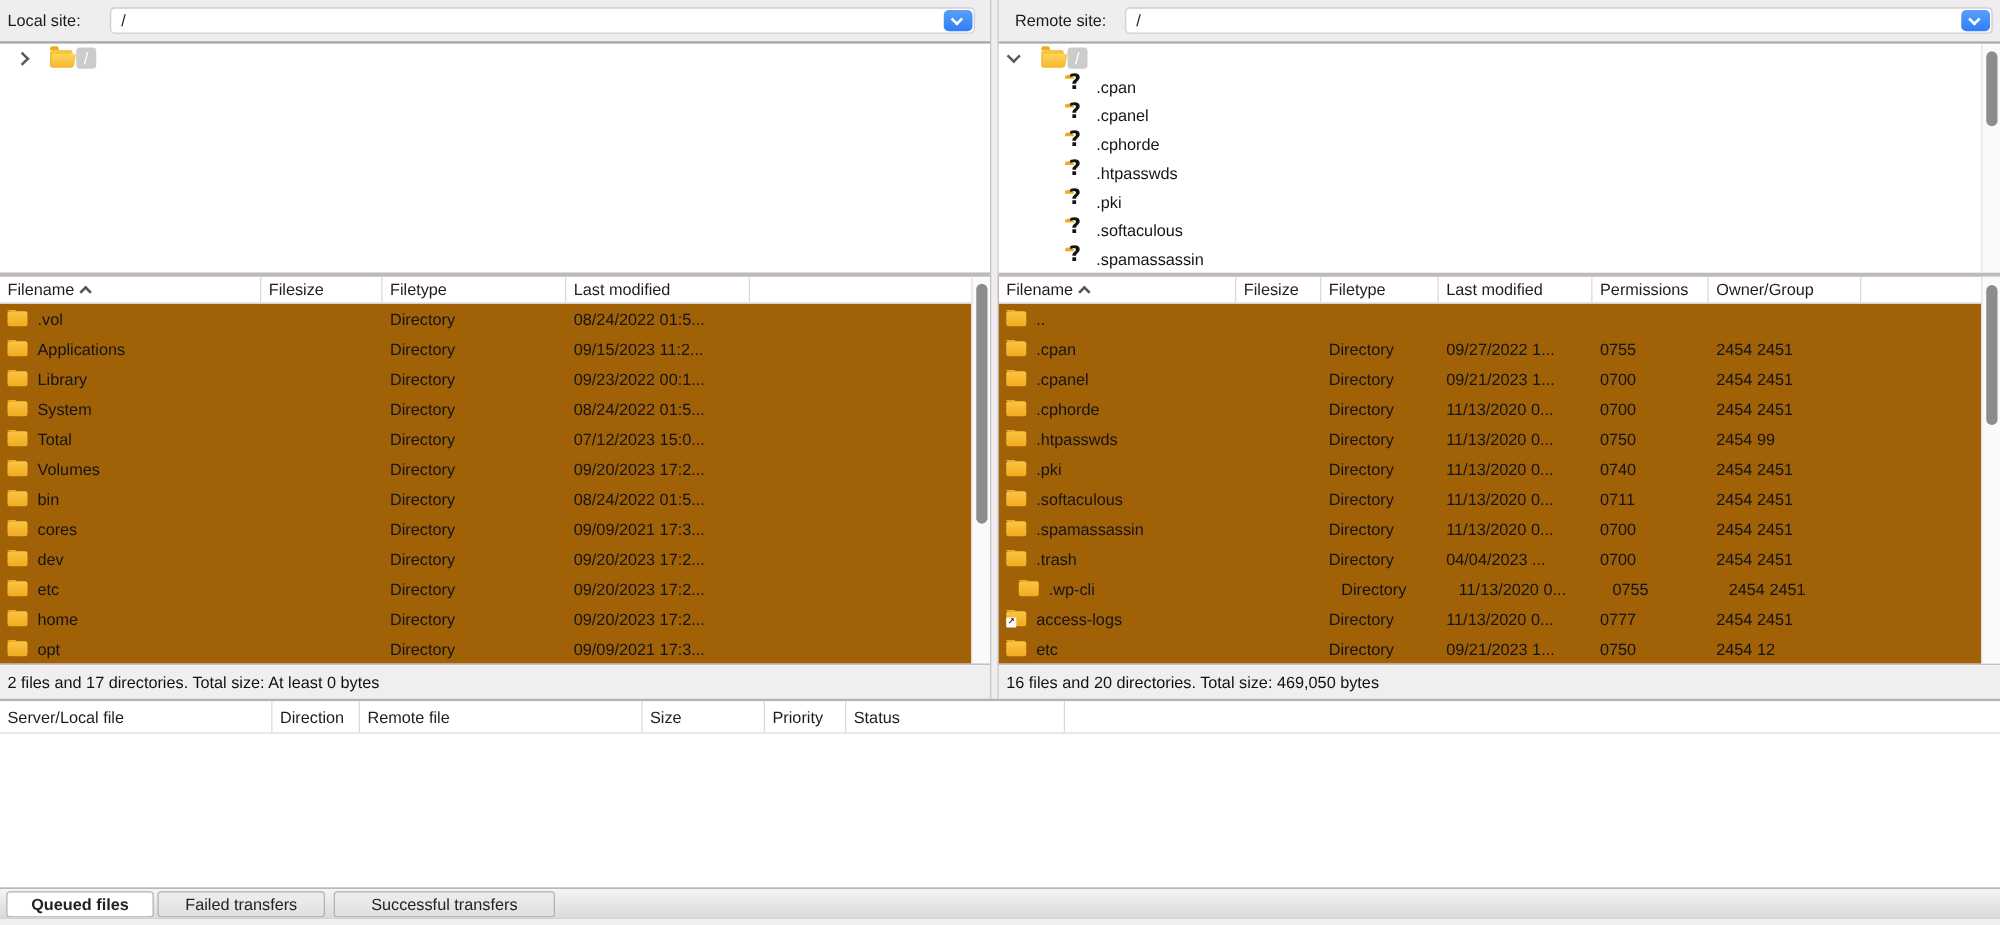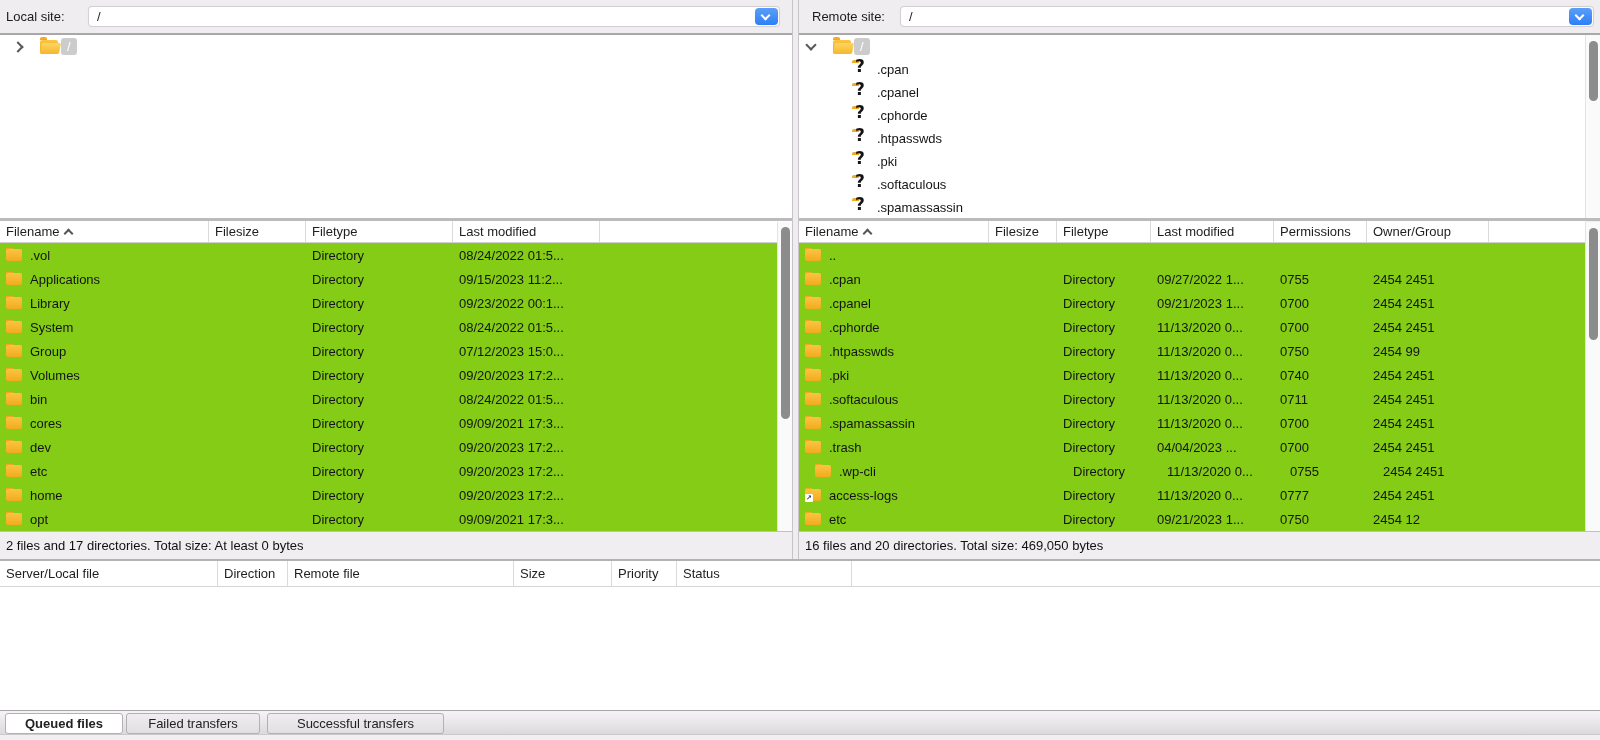--- a/index.html
+++ b/index.html
@@ -45,21 +45,21 @@
     background:linear-gradient(#fdd561,#f5b72b); border-radius:1px 1px 2px 2px; transform:skewX(-10deg); }
   .ficon.big { width:18px; height:14px; }
   .qwrap { position:relative; width:18px; height:14px; flex:none; }
   .qwrap .ficon { width:18px; height:14px; }
   .qmark { position:absolute; left:3px; top:-5px; font-size:17px; font-weight:700; color:#141414;
     font-family:"DejaVu Sans",sans-serif; line-height:1; }
   .symbadge { position:absolute; left:0; bottom:-1px; width:8px; height:8px; background:#fdfdfd;
     border-radius:1px; font-size:7px; line-height:8px; text-align:center; color:#333; font-weight:700; }
 
   
-  .list { background:#84cc16; overflow:hidden; }
+  .list { background:#a16207; overflow:hidden; }
   .list-header { display:flex; height:22px; border-bottom:1px solid #d2d0d2; background:#fff; }
   .hcell { line-height:21px; border-right:1px solid #dbd9db; padding:0 6px; color:#1e1e1e;
     white-space:nowrap; overflow:hidden; display:flex; align-items:center; gap:6px; }
   .hcell.r { justify-content:flex-start; }
   .hcell.fill { border-right:none; flex:1; }
   .sort-up { width:7px; height:7px; border-left:2px solid #555; border-top:2px solid #555;
     transform:rotate(45deg); margin-top:3px; }
   .frow { display:flex; align-items:center; height:24px; }
   .fcell { padding:0 6px; white-space:nowrap; overflow:hidden; flex:none; }
   .fcell.name { display:flex; align-items:center; gap:8px; }
@@ -161,21 +161,21 @@
           <span class="ficon"></span>
           <span>System</span>
         </div>
         <div class="fcell" style="width: 97px; text-align: right;"></div>
         <div class="fcell" style="width: 147px;">Directory</div>
         <div class="fcell" style="width: 147px;">08/24/2022 01:5...</div>
       </div>
       <div class="frow">
         <div class="fcell name" style="width: 209px;">
           <span class="ficon"></span>
-          <span>Group</span>
+          <span>Total</span>
         </div>
         <div class="fcell" style="width: 97px; text-align: right;"></div>
         <div class="fcell" style="width: 147px;">Directory</div>
         <div class="fcell" style="width: 147px;">07/12/2023 15:0...</div>
       </div>
       <div class="frow">
         <div class="fcell name" style="width: 209px;">
           <span class="ficon"></span>
           <span>Volumes</span>
         </div>

